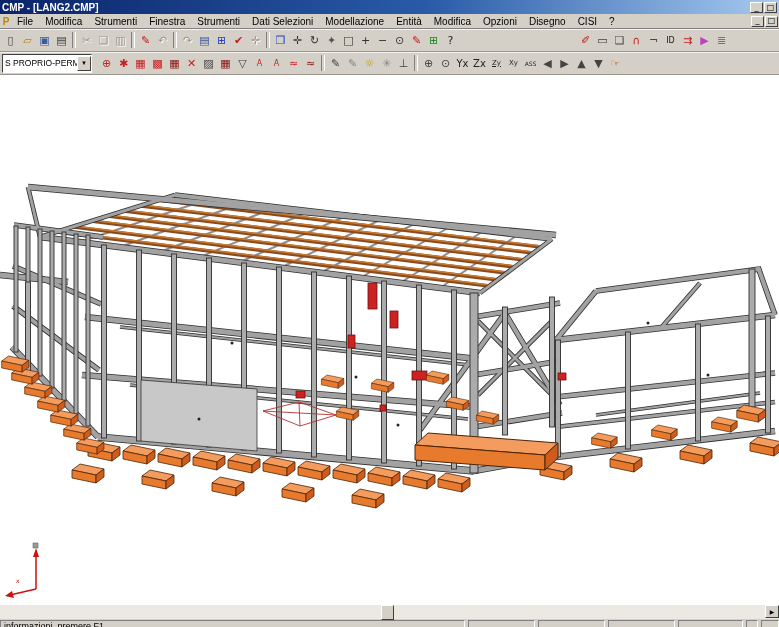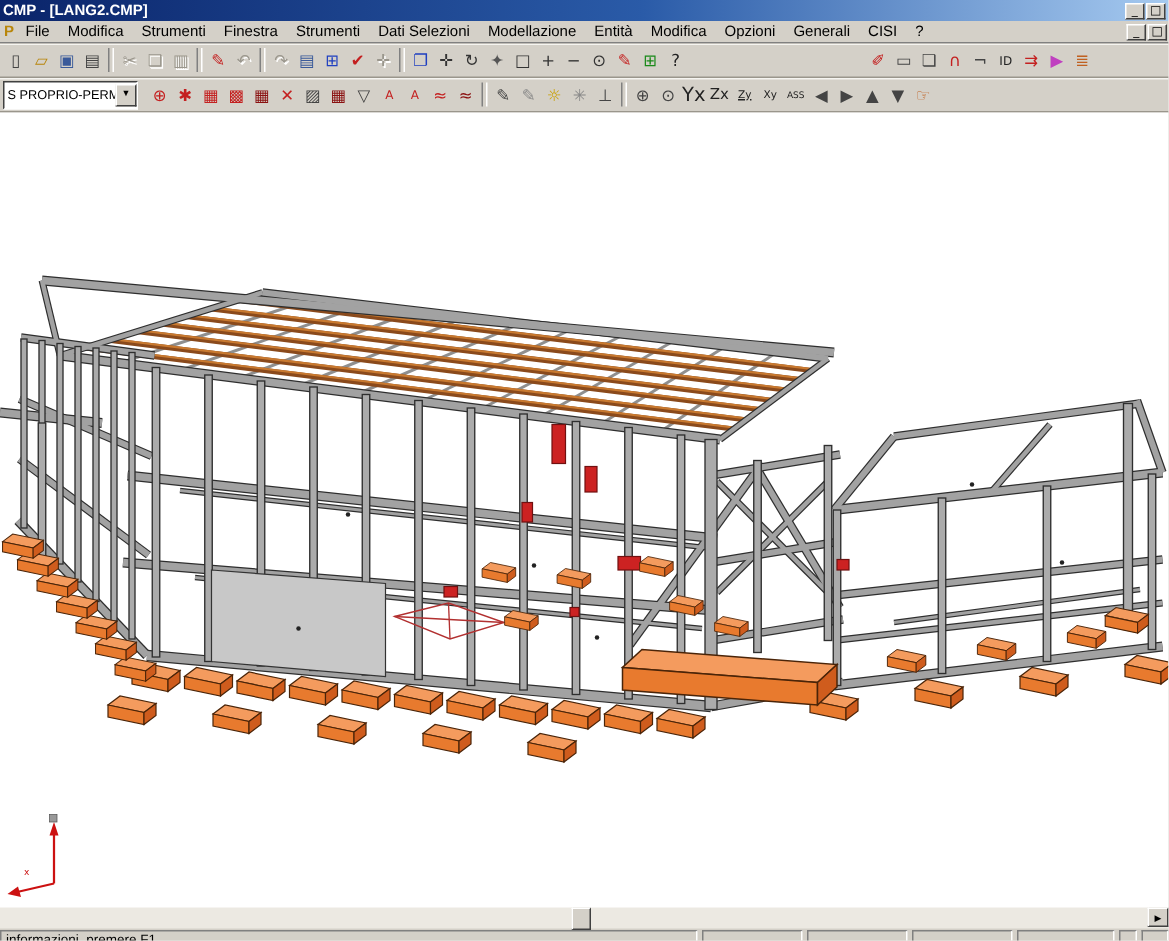--- a/index.html
+++ b/index.html
@@ -77,21 +77,21 @@
         <span class="menu-item">File</span>
         <span class="menu-item">Modifica</span>
         <span class="menu-item">Strumenti</span>
         <span class="menu-item">Finestra</span>
         <span class="menu-item">Strumenti</span>
         <span class="menu-item">Dati Selezioni</span>
         <span class="menu-item">Modellazione</span>
         <span class="menu-item">Entità</span>
         <span class="menu-item">Modifica</span>
         <span class="menu-item">Opzioni</span>
-        <span class="menu-item">Generali</span>
+        <span class="menu-item">Disegno</span>
         <span class="menu-item">CISI</span>
         <span class="menu-item">?</span>
       </nav>
     <span class="mdi-controls" id="mdi-controls">
         <button class="winbtn">_</button>
         <button class="winbtn">□</button>
       </span>
   </div>
 
   <div class="toolbar">
@@ -270,21 +270,21 @@
           <span class="tb-glyph" style="color: rgb(68, 68, 68);">⊥</span>
         </button>
         <span class="tb-sep"></span>
         <button class="tb-btn">
           <span class="tb-glyph" style="color: rgb(68, 68, 68);">⊕</span>
         </button>
         <button class="tb-btn">
           <span class="tb-glyph" style="color: rgb(68, 68, 68);">⊙</span>
         </button>
         <button class="tb-btn">
-          <span class="tb-glyph" style="color: rgb(34, 34, 34); font-size: 13px;">Yx</span>
+          <span class="tb-glyph" style="color: rgb(34, 34, 34); font-size: 10px;">Yx</span>
         </button>
         <button class="tb-btn">
           <span class="tb-glyph" style="color: rgb(34, 34, 34); font-size: 10px;">Zx</span>
         </button>
         <button class="tb-btn">
           <span class="tb-glyph" style="color: rgb(34, 34, 34); font-size: 7px; text-decoration: underline;">Zy</span>
         </button>
         <button class="tb-btn">
           <span class="tb-glyph" style="color: rgb(34, 34, 34); font-size: 7px;">Xy</span>
         </button>

